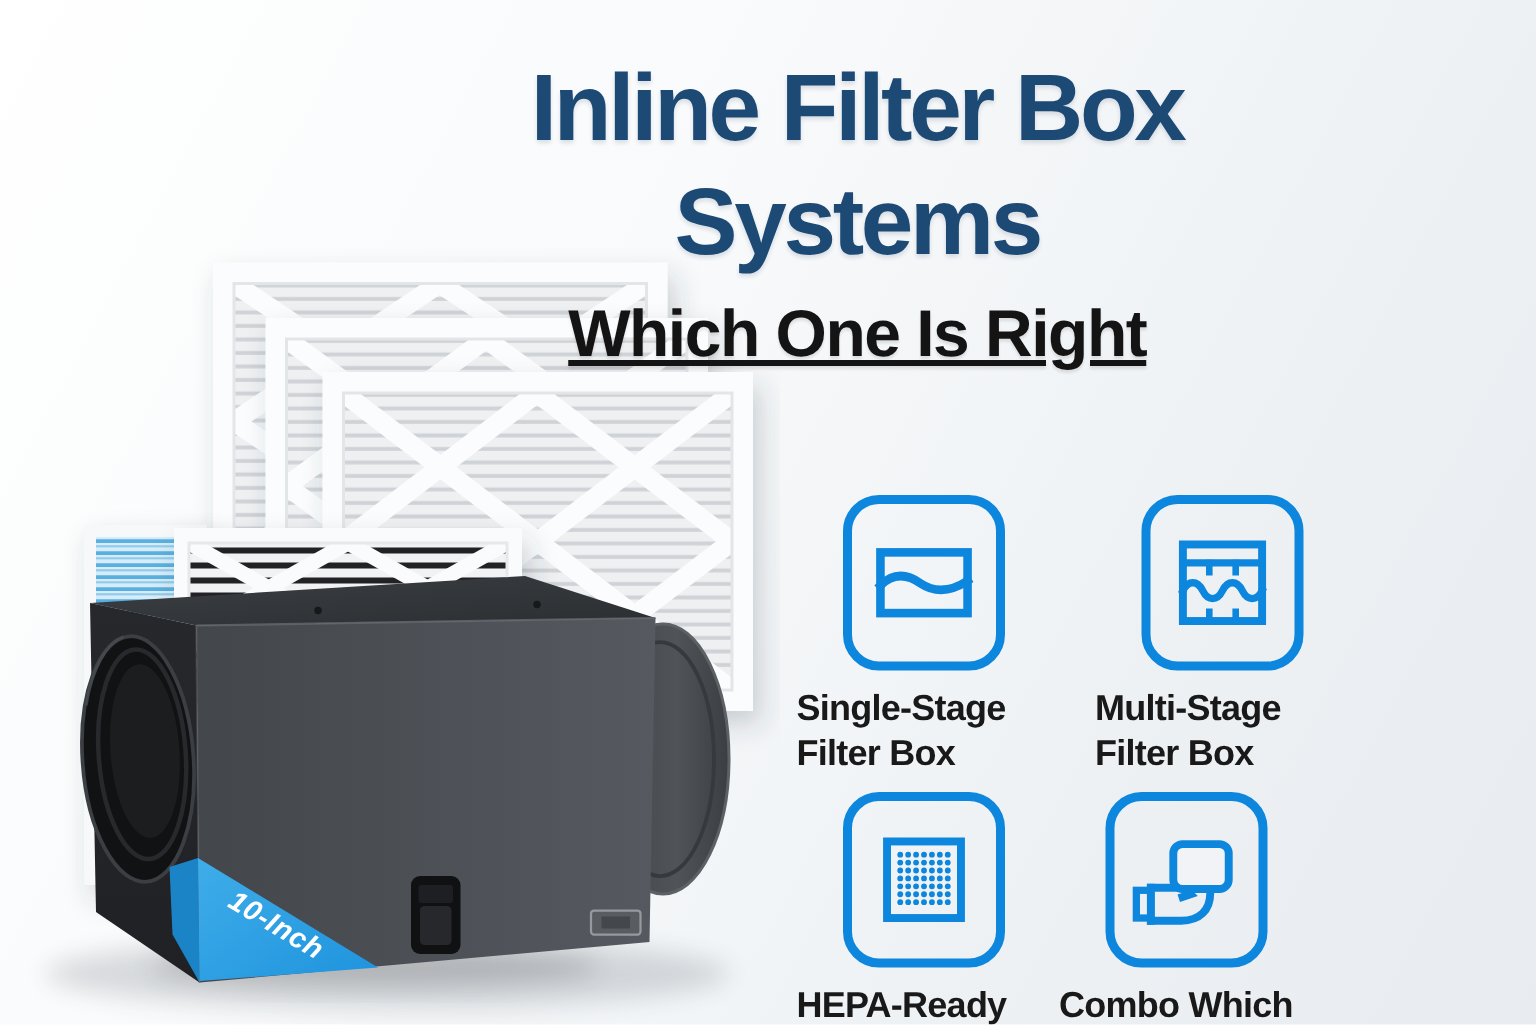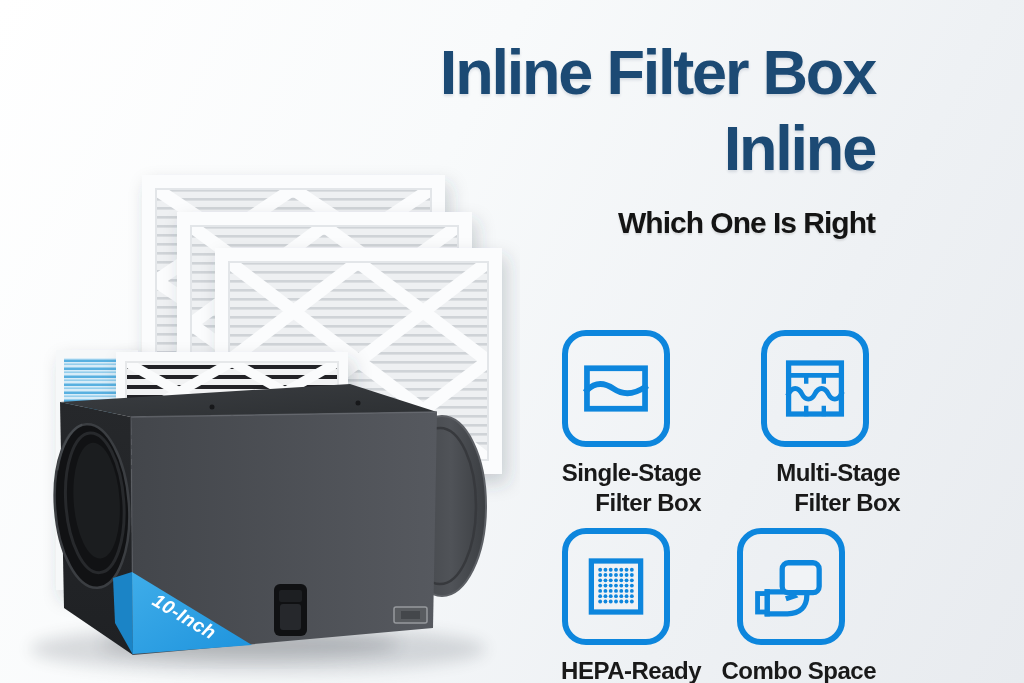--- a/index.html
+++ b/index.html
@@ -11,32 +11,33 @@
     --background-end:#e8ebef;
   }
   html,body{margin:0;padding:0;}
   body{
     width:1024px;height:683px;overflow:hidden;
     font-family:"Liberation Sans",sans-serif;
     background:linear-gradient(118deg,var(--background-start,#ffffff) 0%,#f8fafb 38%,#eef1f4 72%,var(--background-end,#e8ebef) 100%);
   }
   .canvas{position:relative;width:1024px;height:683px;}
   .product{position:absolute;left:0;top:0;}
-  .hero{position:absolute;left:300px;top:34px;width:575px;text-align:right;}
+  .hero{position:absolute;left:284px;top:34px;width:575px;text-align:center;}
   .hero h1{
     margin:0;font-size:63px;line-height:76px;font-weight:700;letter-spacing:-2.2px;
     color:var(--title-navy,#1c4a74);white-space:nowrap;
     text-shadow:0 2px 3px rgba(25,50,85,0.14);
   }
   .hero h2{
-    margin:12px 0 0;font-size:30px;line-height:50px;font-weight:700;letter-spacing:-1px;
+    margin:12px 0 0;font-size:44px;line-height:50px;font-weight:700;letter-spacing:-1px;
     color:var(--subtitle-black,#141414);white-space:nowrap;
     text-shadow:0 2px 2px rgba(0,0,0,0.10);
-  }
-  .cell{position:absolute;width:170px;text-align:right;cursor:pointer;}
+    text-decoration:underline;
+  }
+  .cell{position:absolute;width:170px;text-align:left;cursor:pointer;}
   .tile{
     width:108px;height:117px;margin:0 auto;box-sizing:border-box;
     border:6px solid var(--icon-blue,#0d86dd);border-radius:24px;
     display:flex;align-items:center;justify-content:center;background:transparent;
   }
   .tile svg{width:88px;height:93px;display:block;}
   .st{stroke:var(--icon-blue,#0d86dd);fill:none;stroke-linecap:square;}
   .dots{fill:var(--icon-blue,#0d86dd);}
   .lbl{
     margin-top:11px;font-size:24px;line-height:30px;font-weight:700;
@@ -192,21 +193,21 @@
       </g>
 
       <g>
         <rect x="394" y="607" width="33" height="16" rx="2" fill="#595c60" stroke="#96999d" stroke-width="1.5"></rect>
         <rect x="401" y="611" width="19" height="8" fill="#44474b"></rect>
       </g>
     </g>
   </svg>
 
   <header class="hero">
-    <h1><span>Inline Filter Box</span><br><span>Inline</span></h1>
+    <h1><span>Inline Filter Box</span><br><span>Systems</span></h1>
     <h2><span>Which One Is Right</span><br></h2>
   </header>
 
   <div class="cell" style="left:531px;top:330px">
     <div class="tile">
       <svg viewBox="0 0 100 100">
         <rect class="st" x="17" y="27" width="66" height="46" stroke-width="6.5"></rect>
         <path class="st" stroke-width="6.5" stroke-linecap="round" d="M17 52 C26 43 36 42.5 47.5 50.5 C58 57.5 70 57 83 48.5"></path>
       </svg>
     </div>
@@ -257,16 +258,16 @@
   <div class="cell" style="left:706px;top:528px">
     <div class="tile">
       <svg viewBox="0 0 100 100">
         <path class="st" stroke-width="6" d="M23 56 H48 l5 5 l-6 2"></path>
         <path class="st" stroke-width="6" d="M23 81 H46 C60 81 68 73 68 60 V55"></path>
         <path class="st" stroke-width="6" d="M23 56 V81"></path>
         <rect class="st" stroke-width="5.5" x="12" y="58" width="11" height="21"></rect>
         <rect class="st" stroke-width="6" x="40" y="23" width="42" height="34" rx="7" style="fill:#f1f3f6"></rect>
       </svg>
     </div>
-    <div class="lbl"><span>Combo Space</span><br><span></span></div>
+    <div class="lbl"><span>Combo Which</span><br><span></span></div>
   </div>
 
 </div>
 
 </body></html>

